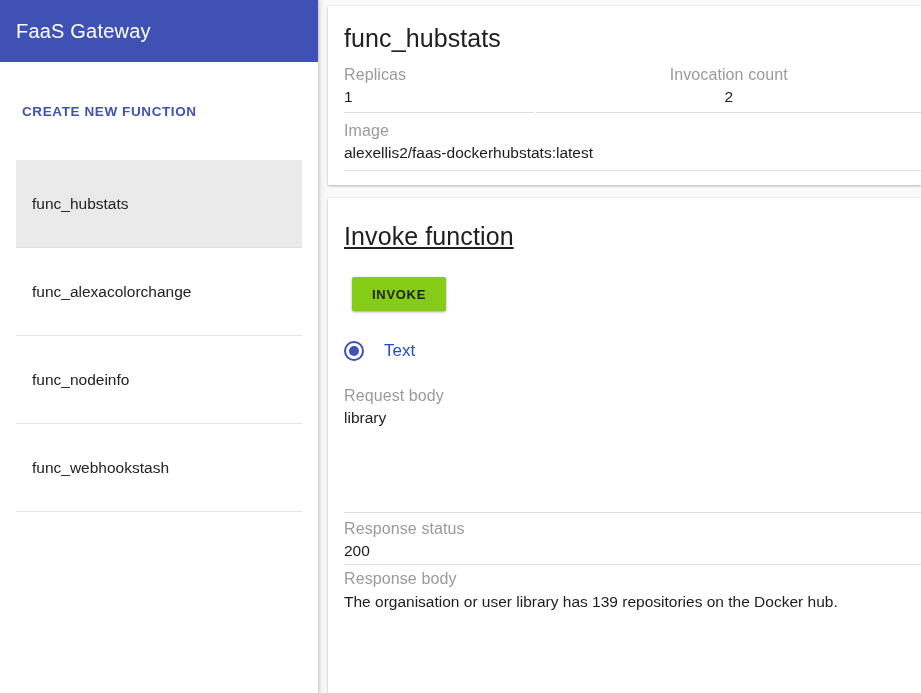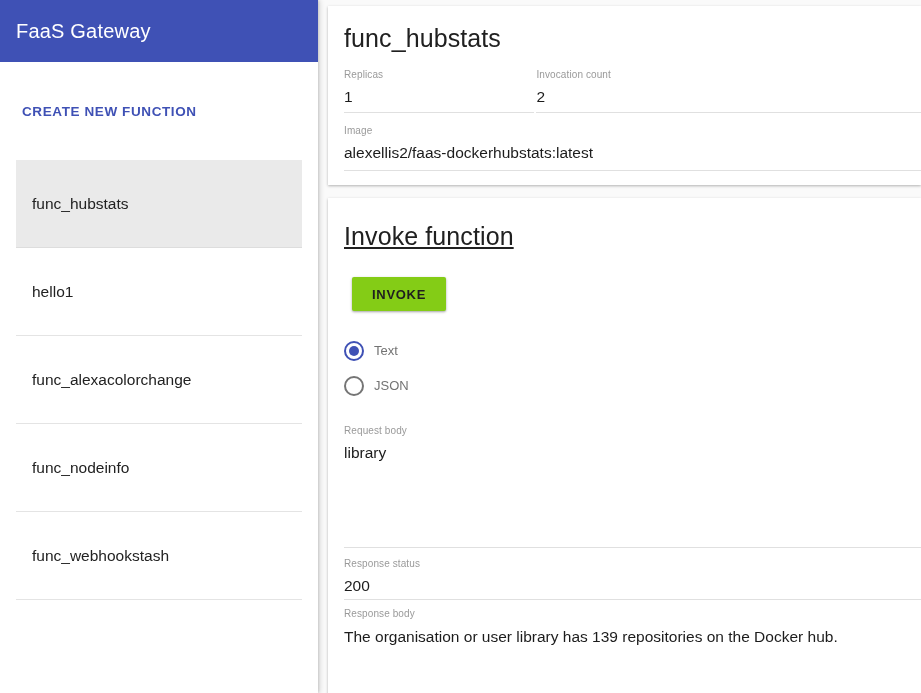--- a/index.html
+++ b/index.html
@@ -146,21 +146,21 @@
   .field-row {
     display: flex;
   }
   .field {
     position: relative;
     padding-top: 8px;
     box-sizing: border-box;
   }
   .field-label {
     display: block;
-    font-size: 10px;
+    font-size: 16px;
     color: #9a9a9a;
     line-height: 16px;
     letter-spacing: 0.1px;
   }
   .field-value {
     display: block;
     font-size: 15.5px;
     color: #1c1c1c;
     line-height: 28px;
     white-space: nowrap;
@@ -174,20 +174,21 @@
     background: #e0e0e0;
   }
   .field-replicas {
     width: 208px;
     height: 54px;
   }
   .field-invocations {
     width: 420px;
     height: 54px;
     margin-left: 2px;
+    text-align: center;
   }
   .field-image {
     width: 583px;
     height: 56px;
     margin-top: 2px;
   }
 
   
   .invoke-btn-wrap {
     padding-top: 26px;
@@ -235,23 +236,23 @@
     content: "";
     position: absolute;
     left: 3px;
     top: 3px;
     width: 10px;
     height: 10px;
     border-radius: 50%;
     background: #3f51b5;
   }
   .radio-label {
-    margin-left: 10px;
-    font-size: 13px;
-    color: #737373;
+    margin-left: 20px;
+    font-size: 17px;
+    color: #1d4ed8;
   }
 
   .field-request {
     width: 583px;
     height: 133px;
     margin-top: 12px;
   }
   .field-request .field-value {
     white-space: pre-wrap;
   }
@@ -280,24 +281,20 @@
       <span class="sidebar-title">FaaS Gateway</span>
     </div>
 
     <div class="create-btn-wrap">
       <button class="create-btn">CREATE NEW FUNCTION</button>
     </div>
 
     <ul class="func-list" id="func-list">
         <li class="func-item selected">
           <span>func_hubstats</span>
-          <span class="divider-line"></span>
-        </li>
-        <li class="func-item">
-          <span>hello1</span>
           <span class="divider-line"></span>
         </li>
         <li class="func-item">
           <span>func_alexacolorchange</span>
           <span class="divider-line"></span>
         </li>
         <li class="func-item">
           <span>func_nodeinfo</span>
           <span class="divider-line"></span>
         </li>
@@ -345,24 +342,20 @@
 
       <div class="invoke-btn-wrap">
         <button class="invoke-btn">INVOKE</button>
       </div>
 
       <div class="radio-group" id="radio-group">
           <div class="radio-row checked">
             <span class="radio-mark"></span>
             <span class="radio-label">Text</span>
           </div>
-          <div class="radio-row">
-            <span class="radio-mark"></span>
-            <span class="radio-label">JSON</span>
-          </div>
         </div>
 
       <div class="field field-request">
         <span class="field-label">Request body</span>
         <span class="field-value">library</span>
         <span class="field-underline"></span>
       </div>
 
       <div class="field field-status">
         <span class="field-label">Response status</span>

